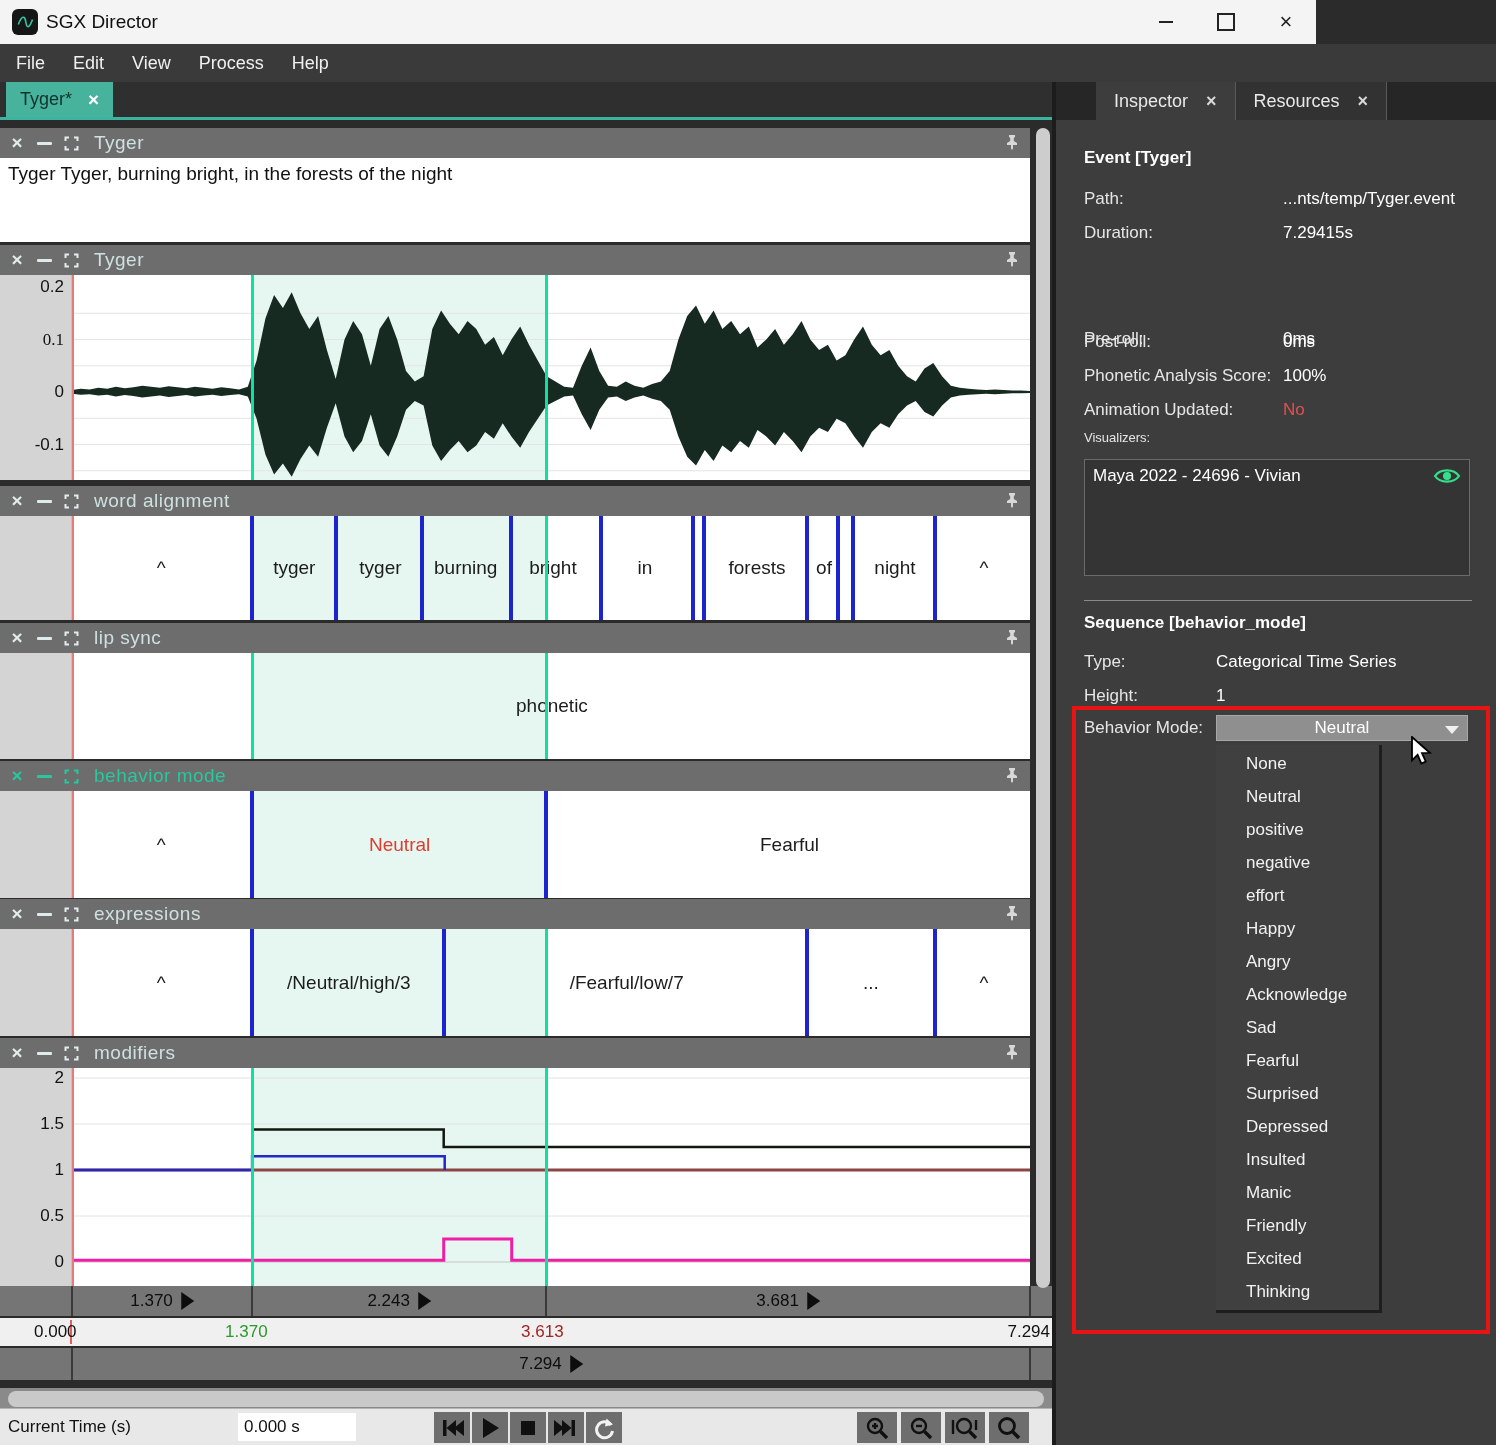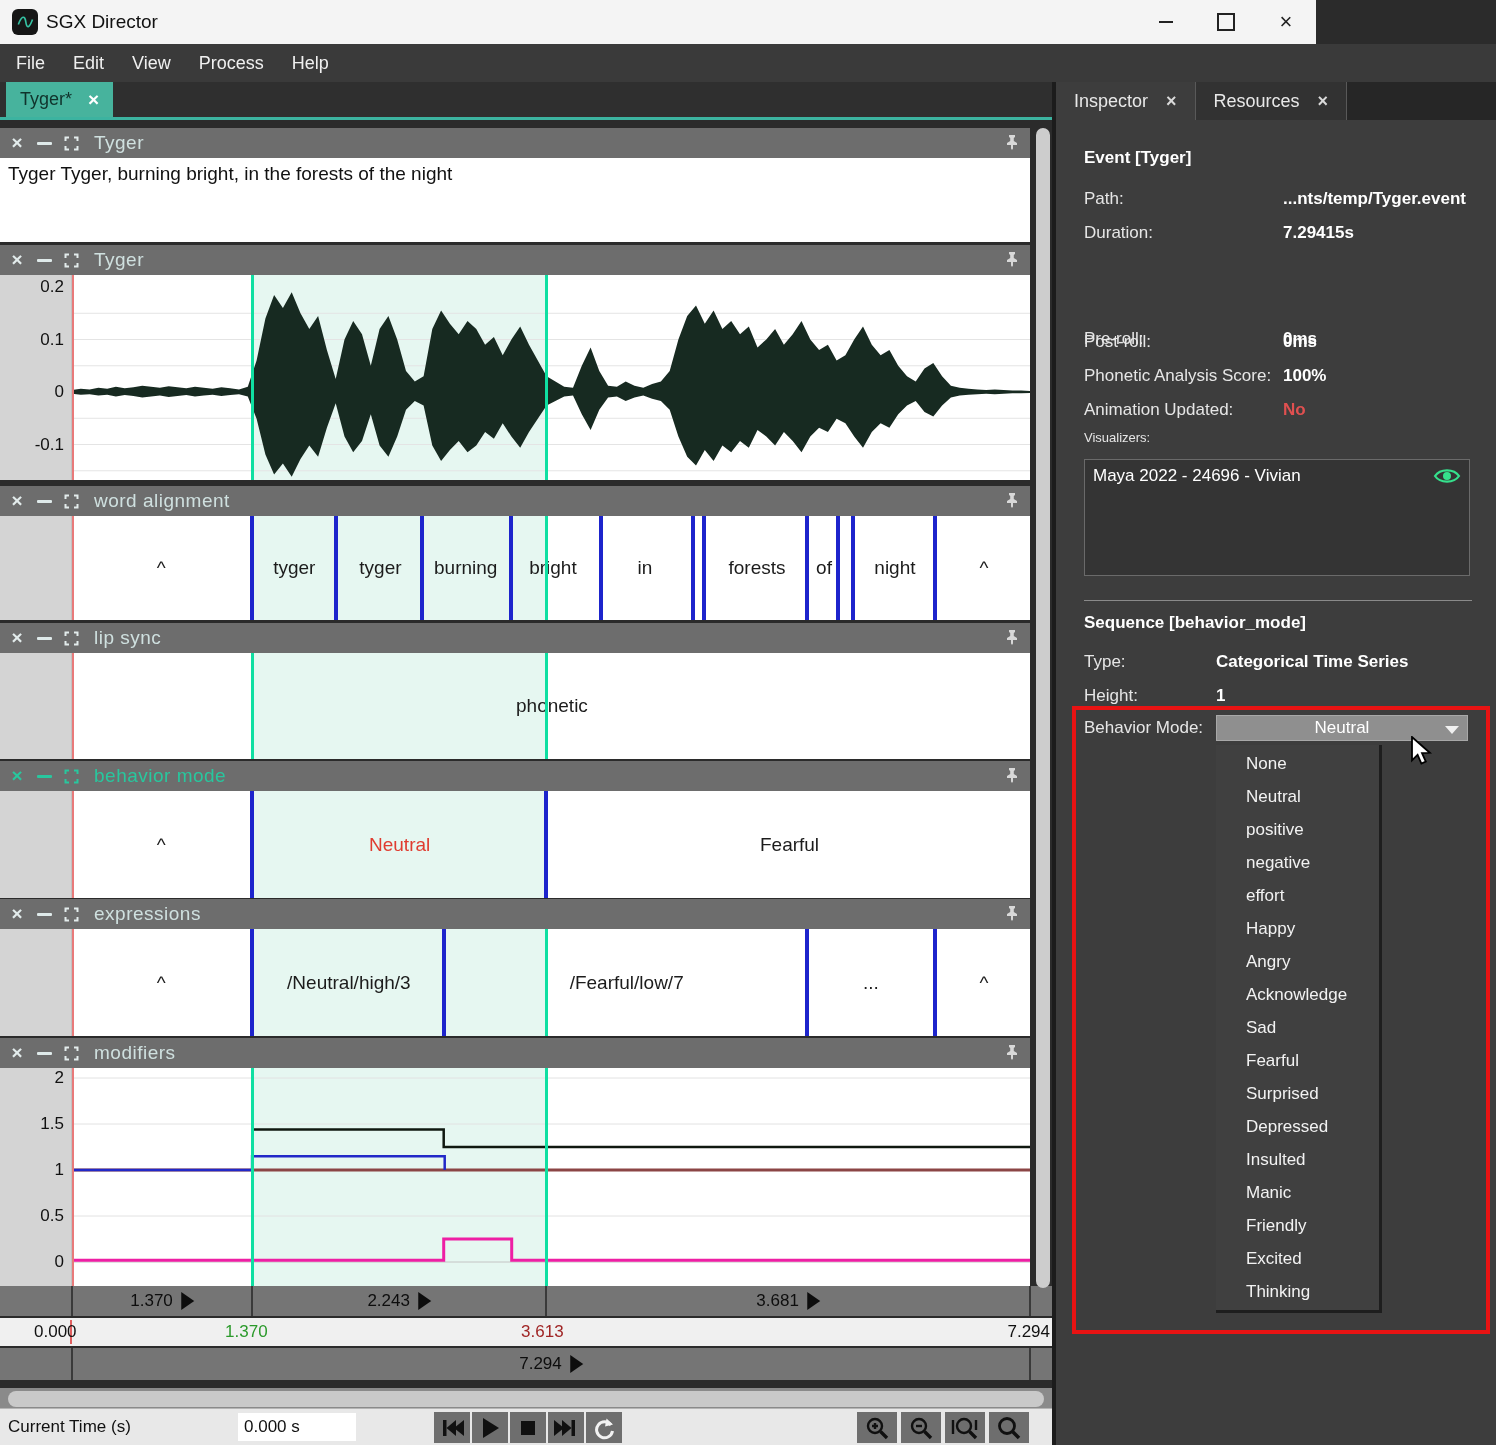--- a/index.html
+++ b/index.html
@@ -72,26 +72,26 @@
   #ctfield{position:absolute;left:238px;top:4px;width:118px;height:28px;background:#fff;border:none;font-size:17px;color:#111;padding:0 6px;box-sizing:border-box;font-family:inherit;}
   .tbtn{position:absolute;top:3px;width:36px;height:31px;background:#6e6e6e;display:flex;align-items:center;justify-content:center;border:none;padding:0;}
   .zbtn{position:absolute;top:3px;width:40px;height:31px;background:#6e6e6e;display:flex;align-items:center;justify-content:center;border:none;padding:0;}
   
   #divider{left:1052px;top:82px;width:4px;height:1363px;background:#1c1c1c;}
   
   #panel{left:1056px;top:82px;width:440px;height:1363px;background:#3d3d3d;}
   #ptabs{position:absolute;left:0;top:0;width:100%;height:38px;background:#262626;display:flex;}
   .ptab{display:flex;align-items:center;gap:18px;padding:0 18px;border-right:1px solid #595959;font-size:18px;color:#e8e8e8;}
   .ptab .x{font-weight:bold;font-size:18px;color:#dadada;}
-  .ptab.active{background:#3d3d3d;}
+  .ptab.active{background:#3d3d3d;margin-left:40px;}
   .ptab.inactive{background:#323232;}
   .phead{position:absolute;left:28px;font-size:17px;font-weight:bold;color:#fff;}
   .irow{position:absolute;left:28px;right:14px;height:34px;display:flex;align-items:center;}
   .irow .lab{color:#e6e6e6;font-size:17px;}
-  .irow .val{position:absolute;left:199px;color:#fff;font-size:17px;font-weight:bold;}
+  .irow .val{position:absolute;left:199px;color:#fff;font-size:17px;}
   .srow .val{left:132px;}
   #framerate-row{position:absolute;left:28px;top:174px;right:14px;height:30px;}
   #framerate-row .lab{position:absolute;top:4px;color:#e6e6e6;font-size:17px;}
   #framerate-input{position:absolute;left:199px;top:0;width:184px;height:30px;background:#3d3d3d;border:1px solid #9a9a9a;color:#fff;font-size:17px;padding:0 8px;box-sizing:border-box;font-family:inherit;}
   #vislabel{position:absolute;left:28px;top:348px;color:#e6e6e6;font-size:13px;}
   #visbox{position:absolute;left:28px;top:377px;width:386px;height:117px;background:#343434;border:1px solid #6a6a6a;box-sizing:border-box;}
   #visitem{position:absolute;left:8px;top:6px;color:#fff;font-size:17px;}
   #eyebtn{position:absolute;right:8px;top:6px;width:28px;height:20px;background:none;border:none;padding:0;}
   #psep{position:absolute;left:28px;top:518px;width:388px;height:1px;background:#8a8a8a;}
   #behrow{position:absolute;left:28px;top:633px;right:14px;height:26px;}
@@ -179,21 +179,21 @@
           </svg>
         </span>
       <span class="ttitle">Tyger</span>
       <span class="tpin"><svg width="16" height="16" viewBox="0 0 16 16" fill="#d8d8d8">
             <path d="M5 1h6v2l-1.2 1v3l3.2 2v2H9v3.6L8 16l-1-1.4V11H3V9l3.2-2V4L5 3z"></path>
           </svg></span>
     </header>
     <div class="tbody">
       <div class="gutter">
           <span class="tick" style="top: 12px;">0.2</span>
-          <span class="tick" style="top: 64.5px;">0.1</span>
+          <span class="tick" style="top: 64.5px; font-family: Liberation Serif, serif;">0.1</span>
           <span class="tick" style="top: 117px;">0</span>
           <span class="tick" style="top: 169.5px;">-0.1</span>
         </div>
       <div class="plot">
           <div class="mint" style="left: 18.8%; width: 30.7%;"></div>
           <svg viewBox="0 0 958 205" preserveAspectRatio="none" class="fill">
             <line x1="0" x2="958" y1="38.25" y2="38.25" stroke="#e4e4e4"></line>
             <line x1="0" x2="958" y1="64.5" y2="64.5" stroke="#e4e4e4"></line>
             <line x1="0" x2="958" y1="90.75" y2="90.75" stroke="#e4e4e4"></line>
             <line x1="0" x2="958" y1="117" y2="117" stroke="#c9c9c9"></line>

